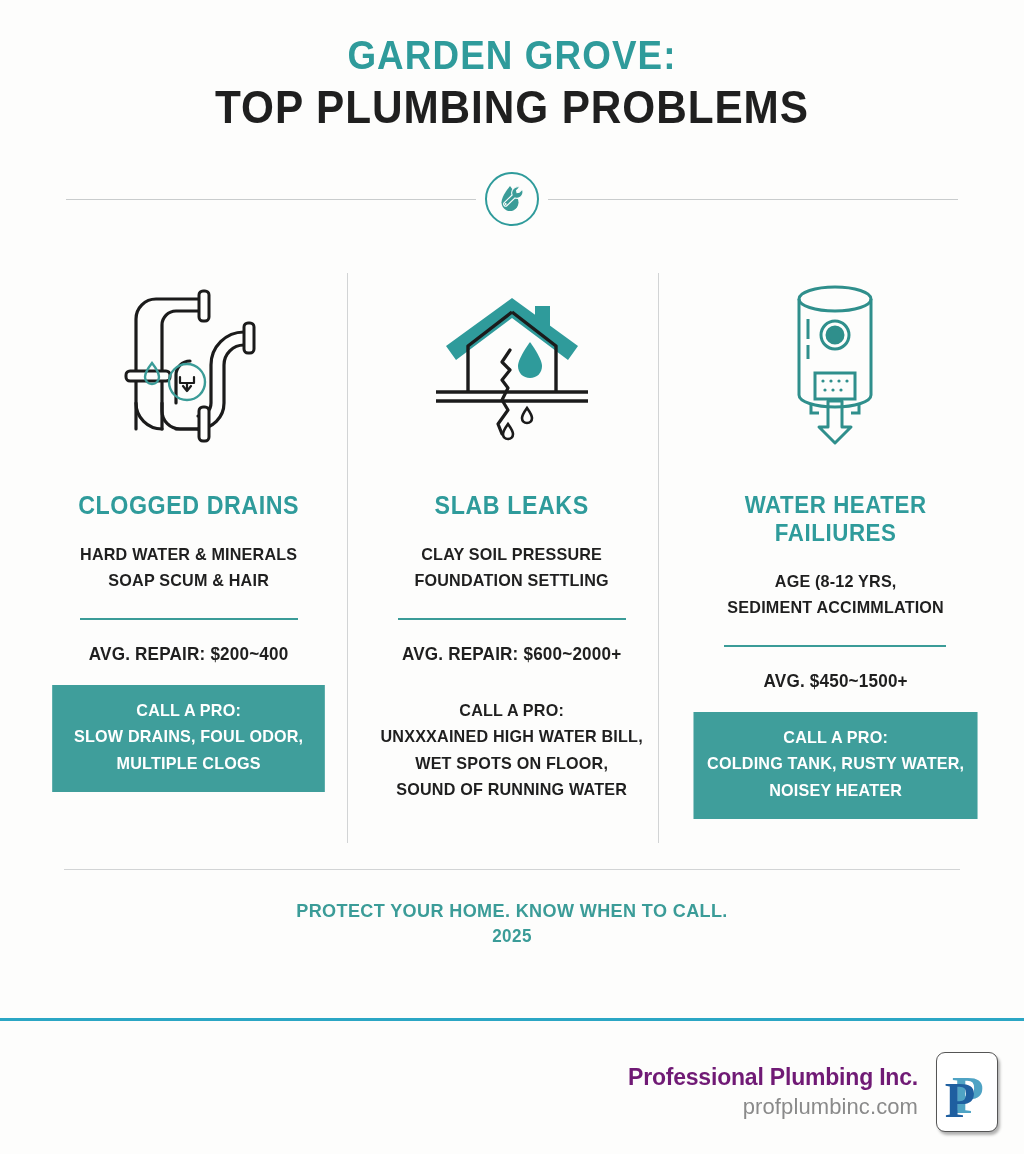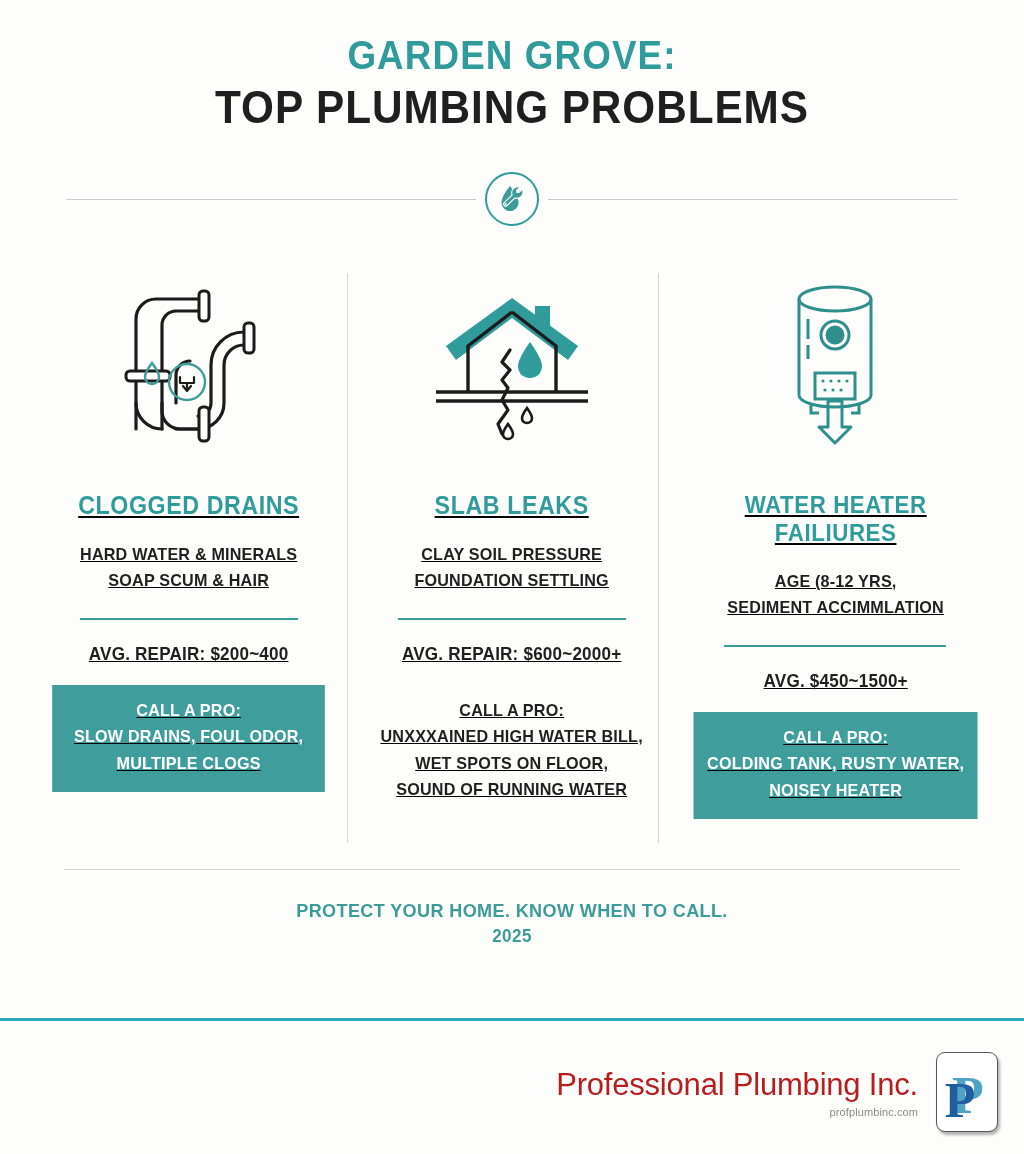--- a/index.html
+++ b/index.html
@@ -73,21 +73,20 @@
     justify-content: center;
   }
 
   
   .columns {
     position: relative;
     margin-top: 46px;
     display: flex;
     align-items: flex-start;
     padding: 0 27px;
-    text-decoration: underline;
   }
   .vdiv {
     position: absolute;
     top: 0;
     width: 1px;
     height: 570px;
     background: #d2d4d5;
   }
   .vdiv.d1 { left: 347px; }
   .vdiv.d2 { left: 658px; }
@@ -211,28 +210,28 @@
     position: absolute;
     right: 26px;
     top: 1052px;
     display: flex;
     align-items: center;
     gap: 18px;
   }
   .brandtext { text-align: right; }
   .brandname {
     font-family: "Liberation Sans", sans-serif;
-    font-size: 31px;
-    font-weight: normal;
-    color: #b91c1c;
+    font-size: 23px;
+    font-weight: bold;
+    color: #701a75;
     letter-spacing: -0.2px;
   }
   .brandurl {
     font-family: "Liberation Sans", sans-serif;
-    font-size: 11px;
+    font-size: 22px;
     color: #8a8a8a;
     margin-top: 3px;
     letter-spacing: 0.1px;
   }
   .logo {
     width: 62px; height: 80px;
     border: 1.5px solid #555;
     border-radius: 9px;
     background: #ffffff;
     box-shadow: 2px 3px 3px rgba(0,0,0,0.30);

